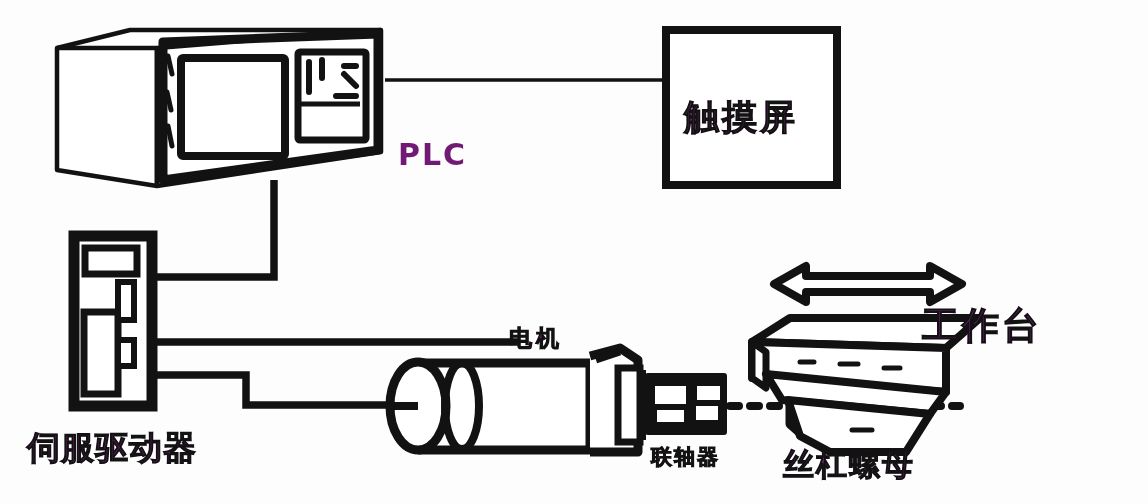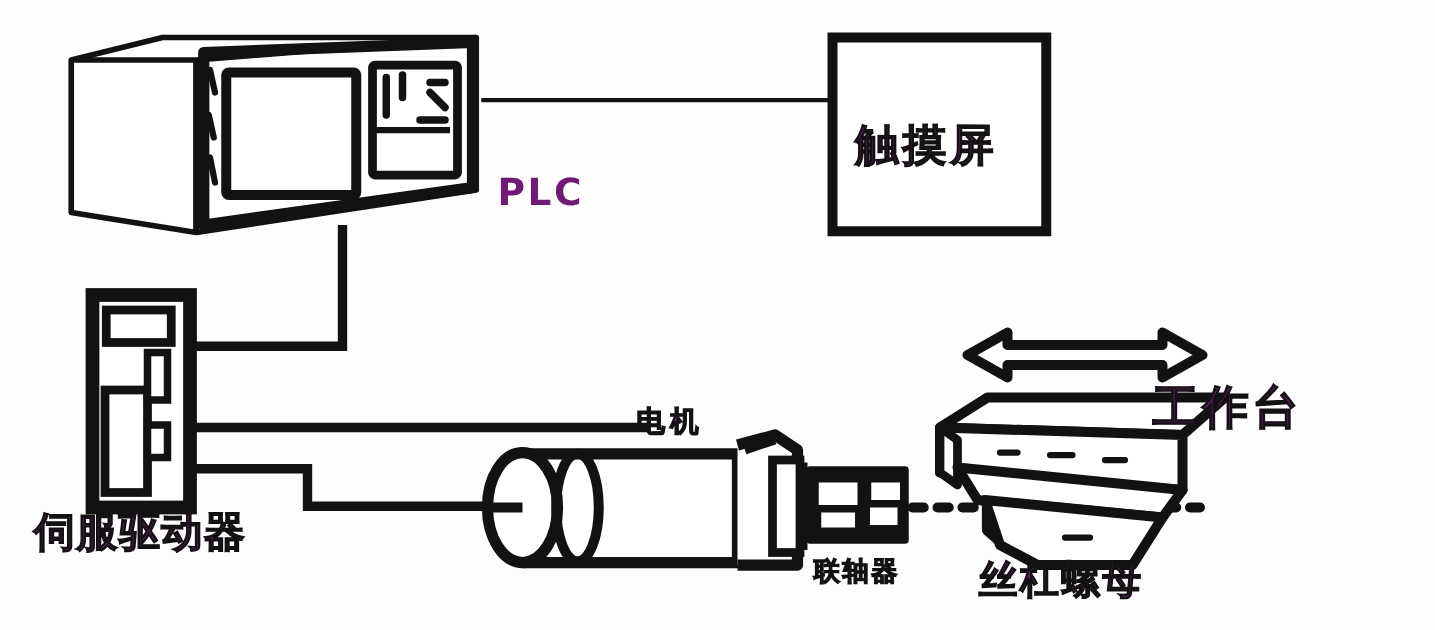--- a/index.html
+++ b/index.html
@@ -37,21 +37,21 @@
     font-weight: bold;
     -webkit-text-stroke: 0.9px #121212;
   }
   .lbl-latin {
     font-family: "DejaVu Sans", sans-serif;
     font-weight: bold;
   }
   #label-plc       { left: 398px; top: 140px; font-size: 30px; letter-spacing: 2px; }
   #label-touch     { left: 684px; top: 100px; font-size: 35px; letter-spacing: 3px; }
   #label-motor     { left: 509px; top: 283px; font-size: 23px; letter-spacing: 4px; margin-top: 44px; }
-  #label-servo     { left: 27px;  top: 409px; font-size: 33px; letter-spacing: 1px; }
+  #label-servo     { left: 27px;  top: 431px; font-size: 33px; letter-spacing: 1px; }
   #label-coupling  { left: 651px; top: 447px; font-size: 21px; letter-spacing: 2px; }
   #label-screwnut  { left: 783px; top: 449px; font-size: 31px; letter-spacing: 2px; text-align: right; }
   #label-table     { left: 922px; top: 307px; font-size: 37px; letter-spacing: 3px; }
 </style>
 </head>
 <body>
 
 <div id="diagram-root">
 
   <svg id="diagram-svg" viewBox="0 0 1148 504">

